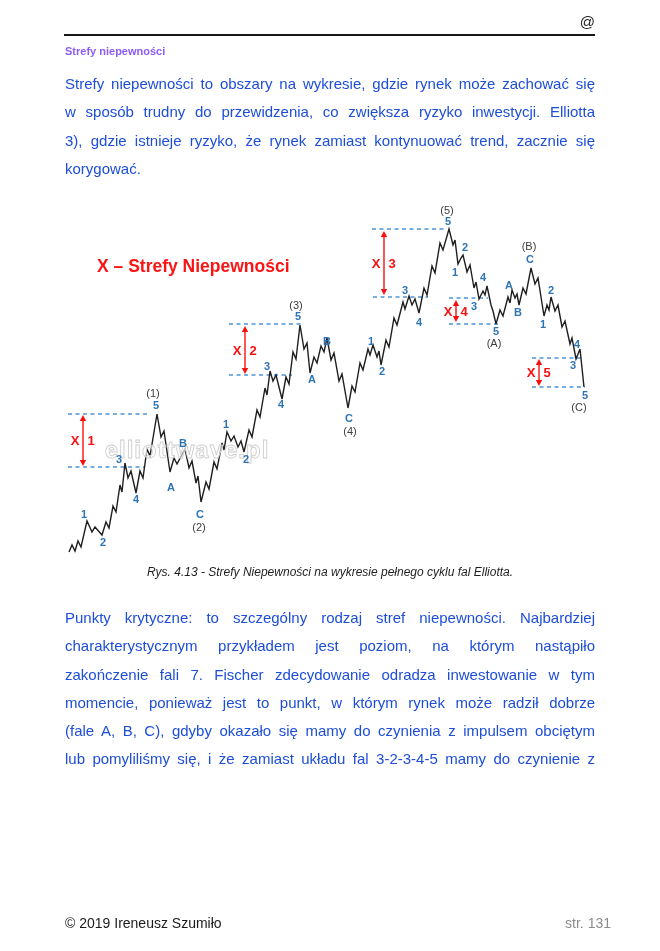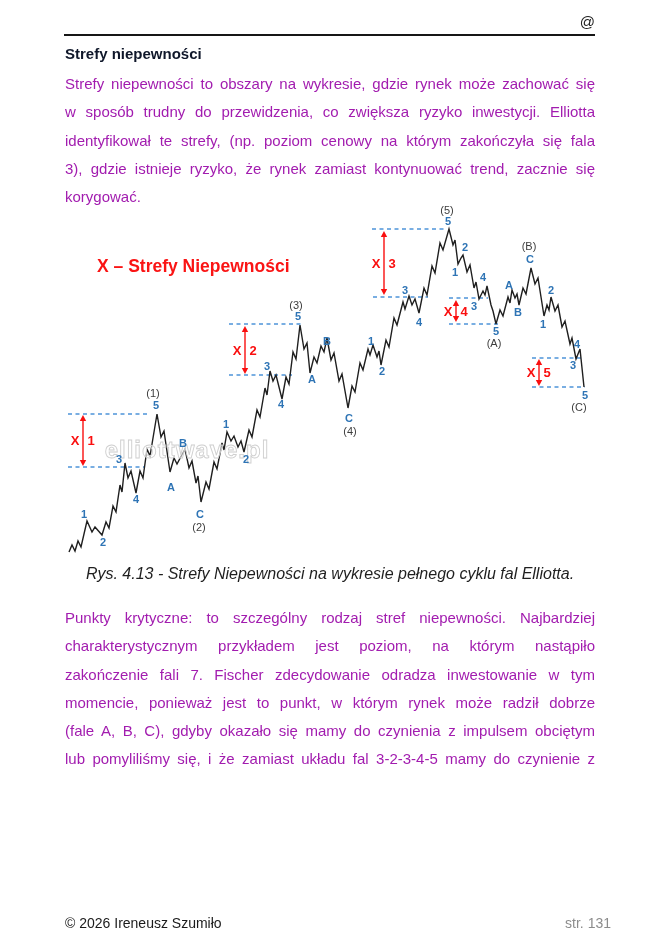--- a/index.html
+++ b/index.html
@@ -3,47 +3,46 @@
 <meta charset="utf-8">
 <style>
   html,body{margin:0;padding:0;background:#ffffff;}
   .page{
     position:relative;width:660px;height:951px;background:#ffffff;overflow:hidden;
     font-family:"Liberation Sans",sans-serif;color:#1b1b1b;
   }
   .header-at{position:absolute;top:13px;left:65px;width:530px;text-align:right;
     font-size:15px;color:#222;}
   .header-rule{position:absolute;top:34px;left:64px;width:531px;height:2px;background:#161616;}
-  .heading{position:absolute;top:45px;left:65px;width:530px;font-size:15px;font-weight:bold;color:#0f172a;}
-  .para{position:absolute;left:65px;width:530px;font-size:15px;line-height:28.3px;color:#a21caf;}
+  .heading{position:absolute;top:45px;left:65px;width:530px;font-size:11px;font-weight:bold;color:#8b5cf6;}
+  .para{position:absolute;left:65px;width:530px;font-size:15px;line-height:28.3px;color:#1d4ed8;}
   .para1{top:70px;}
   .paras-bottom{top:604px;}
   .jline{text-align:justify;text-align-last:justify;white-space:nowrap;}
   .jline.lastline{text-align-last:left;}
   .chart-wrap{position:absolute;top:203px;left:65px;width:535px;height:357px;}
   .caption{position:absolute;top:565px;left:65px;width:530px;text-align:center;
-    font-size:16px;font-style:italic;color:#1f1f1f;}
+    font-size:12px;font-style:italic;color:#1f1f1f;}
   .footer-left{position:absolute;top:915px;left:65px;font-size:14px;color:#1b1b1b;}
   .footer-right{position:absolute;top:915px;left:81px;width:530px;text-align:right;
     font-size:14px;color:#8c8c8c;}
 </style>
 </head>
 <body>
 
 <div class="page">
 
   <div class="header-at">@</div>
   <div class="header-rule"></div>
 
   <div class="heading">Strefy niepewności</div>
 
   <div class="para para1">
       <div class="jline">Strefy niepewności to obszary na wykresie, gdzie rynek może zachować się</div>
       <div class="jline">w sposób trudny do przewidzenia, co zwiększa ryzyko inwestycji. Elliotta</div>
-      <div class="jline">identyfikował te strefy, (np. poziom cenowy na którym zakończyła się fala</div>
       <div class="jline">3), gdzie istnieje ryzyko, że rynek zamiast kontynuować trend, zacznie się</div>
       <div class="jline lastline">korygować.</div>
     </div>
 
   <div class="chart-wrap">
     <svg width="535" height="357" viewBox="0 0 535 357" xmlns="http://www.w3.org/2000/svg">
         <text x="32" y="63" fill="#FA1414" font-size="17.5" font-weight="600" text-anchor="start" dominant-baseline="central" font-family="&quot;Liberation Sans&quot;,sans-serif">X – Strefy Niepewności</text>
         <line x1="3" y1="211" x2="85" y2="211" stroke="#4D94D9" stroke-width="1.7" stroke-dasharray="4 3.5"></line>
         <line x1="3" y1="264" x2="80" y2="264" stroke="#4D94D9" stroke-width="1.7" stroke-dasharray="4 3.5"></line>
         <line x1="164" y1="121" x2="238" y2="121" stroke="#4D94D9" stroke-width="1.7" stroke-dasharray="4 3.5"></line>
@@ -132,16 +131,16 @@
     <div>
         <div class="jline">Punkty krytyczne: to szczególny rodzaj stref niepewności. Najbardziej</div>
         <div class="jline">charakterystycznym przykładem jest poziom, na którym nastąpiło</div>
         <div class="jline">zakończenie fali 7. Fischer zdecydowanie odradza inwestowanie w tym</div>
         <div class="jline">momencie, ponieważ jest to punkt, w którym rynek może radził dobrze</div>
         <div class="jline">(fale A, B, C), gdyby okazało się mamy do czynienia z impulsem obciętym</div>
         <div class="jline">lub pomyliliśmy się, i że zamiast układu fal 3-2-3-4-5 mamy do czynienie z</div>
       </div>
   </div>
 
-  <div class="footer-left">© 2026 Ireneusz Szumiło</div>
+  <div class="footer-left">© 2019 Ireneusz Szumiło</div>
   <div class="footer-right">str. 131</div>
 
 </div>
 
 </body></html>

